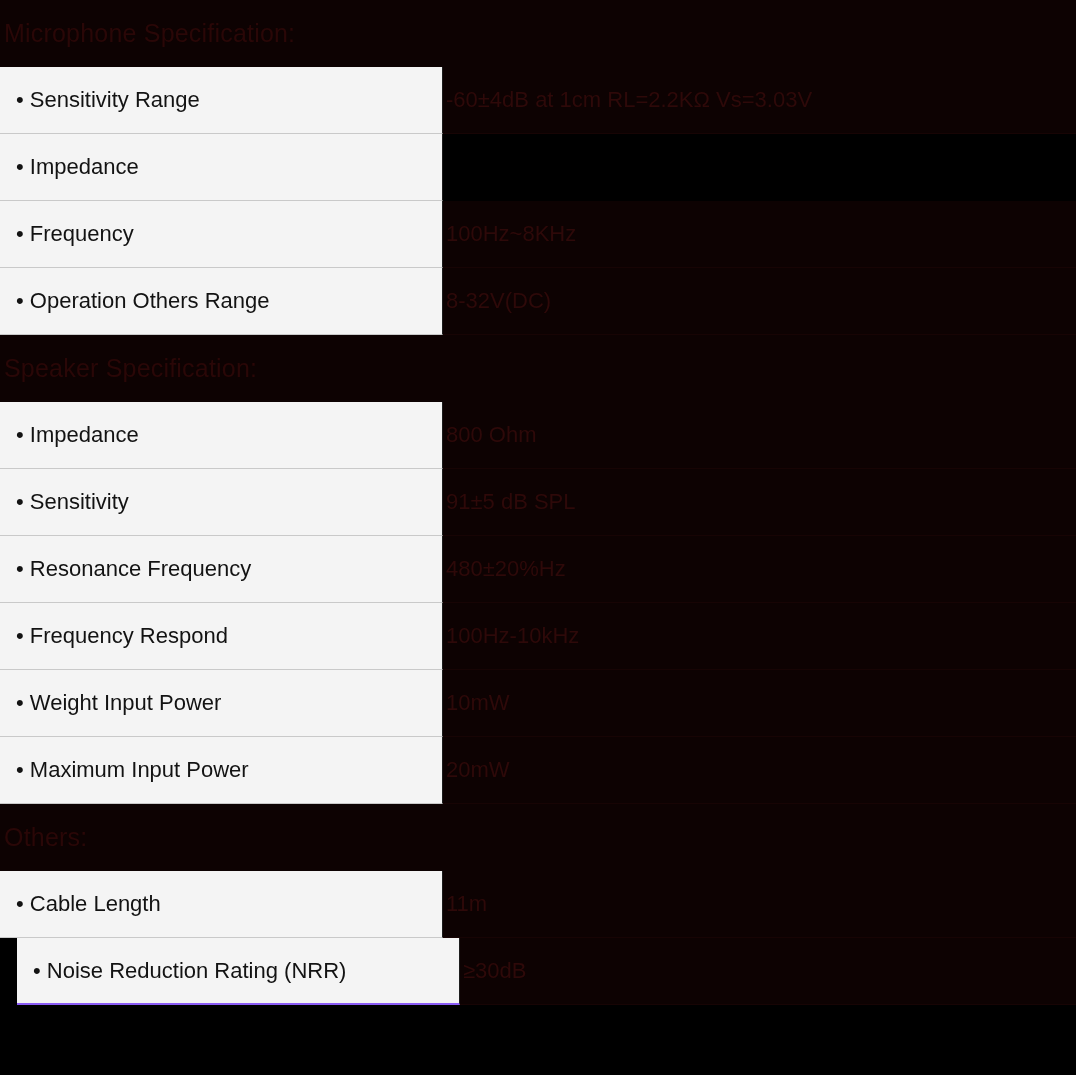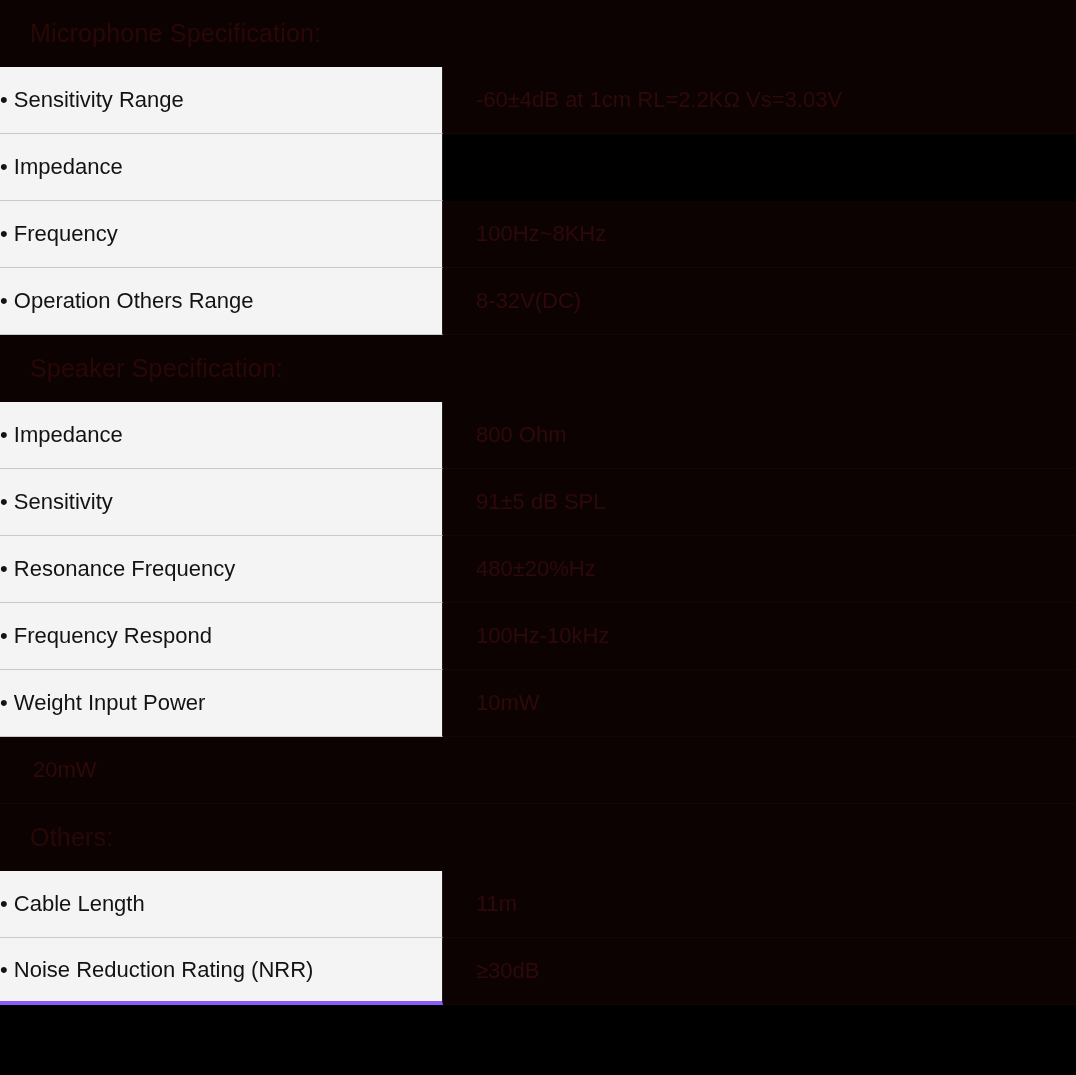--- a/index.html
+++ b/index.html
@@ -20,56 +20,58 @@
     background: #000000;
   }
   .section {
     display: block;
   }
   .section-title {
     height: 67px;
     line-height: 67px;
     font-size: 25px;
     color: #2a0707;
-    padding-left: 30px;
+    padding-left: 4px;
     background: #0d0202;
     box-sizing: border-box;
     letter-spacing: 0.2px;
   }
   .row {
     display: flex;
     width: 100%;
     height: 67px;
     box-sizing: border-box;
   }
   .cell-label {
     width: 443px;
     min-width: 443px;
     background: #f4f4f4;
     color: #131313;
     font-size: 22px;
     display: flex;
     align-items: center;
+    padding-left: 16px;
     box-sizing: border-box;
     border-bottom: 1px solid #c9c9c9;
     border-right: 1px solid #1d1d1d;
   }
   .cell-value {
     flex: 1 1 auto;
     background: #0d0202;
     color: #2e0909;
     font-size: 22px;
     display: flex;
     align-items: center;
-    padding-left: 33px;
+    padding-left: 3px;
     box-sizing: border-box;
     border-bottom: 1px solid #170404;
   }
   .section:last-child .row:last-child .cell-label {
-    border-bottom: 4px solid #8b5cf6;
+    border-bottom: 2px solid #8b5cf6;
+    margin-left: 17px;
   }
 </style>
 </head>
 <body>
 
 <div class="spec-page">
 
   <div class="section">
     <div class="section-title">Microphone Specification:</div>
 
@@ -107,20 +109,21 @@
     </div>
     <div class="row">
       <div class="cell-label">• Frequency Respond</div>
       <div class="cell-value">100Hz-10kHz</div>
     </div>
     <div class="row">
       <div class="cell-label">• Weight Input Power</div>
       <div class="cell-value">10mW</div>
     </div>
     <div class="row">
+      <div class="cell-label">• Maximum Input Power</div>
       <div class="cell-value">20mW</div>
     </div>
   </div>
 
   <div class="section">
     <div class="section-title">Others:</div>
 
     <div class="row">
       <div class="cell-label">• Cable Length</div>
       <div class="cell-value">11m</div>

